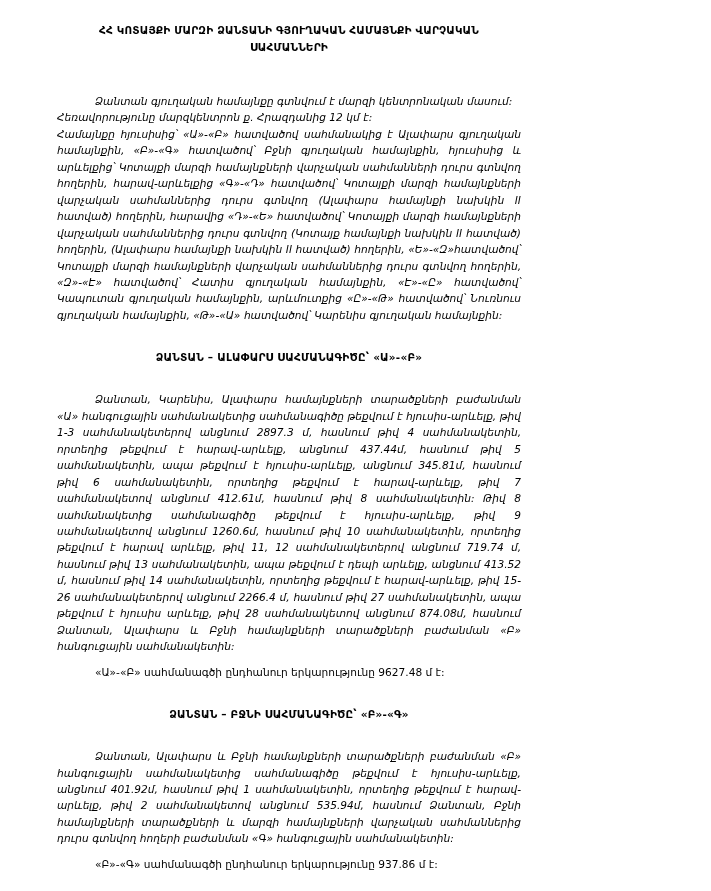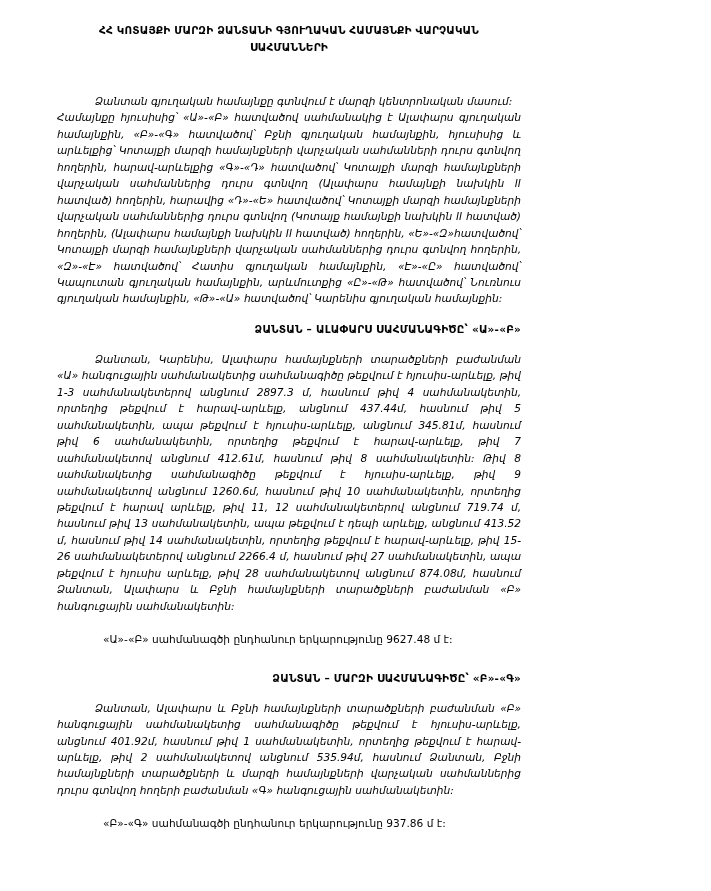--- a/index.html
+++ b/index.html
@@ -37,64 +37,65 @@
     margin: 0;
     font-size: 10.6px;
     line-height: 16.45px;
     text-align: justify;
     text-justify: inter-word;
     word-spacing: 0.1px;
     font-style: italic;
   }
   p.body.indent { text-indent: 38px; }
   .section-head {
-    text-align: right;
+    text-align: center;
     font-size: 10.5px;
     font-weight: bold;
     line-height: 16px;
     letter-spacing: 0.2px;
-    margin: 0;
+    margin: 12px;
   }
   .total-line {
-    margin: 8px;
+    margin: 0;
     font-size: 10.6px;
     line-height: 16.45px;
     text-indent: 38px;
     text-align: left;
   }
 </style>
 </head>
 <body>
 
 <div class="page">
 
   <div class="doc-title">
     <div>ՀՀ ԿՈՏԱՅՔԻ ՄԱՐԶԻ ՁԱՆՏԱՆԻ ԳՅՈՒՂԱԿԱՆ ՀԱՄԱՅՆՔԻ ՎԱՐՉԱԿԱՆ ՍԱՀՄԱՆՆԵՐԻ</div>
   </div>
 
   <div class="spacer-lg"></div>
 
   <p class="body indent">Ձանտան գյուղական համայնքը գտնվում  է մարզի կենտրոնական մասում:</p>
+  <p class="body">Հեռավորությունը մարզկենտրոն ք. Հրազդանից 12 կմ է:</p>
   <p class="body">Համայնքը հյուսիսից՝ «Ա»-«Բ» հատվածով սահմանակից է Ալափարս գյուղական համայնքին, «Բ»-«Գ» հատվածով՝ Բջնի գյուղական համայնքին, հյուսիսից և արևելքից՝ Կոտայքի մարզի համայնքների վարչական սահմանների դուրս գտնվող հողերին, հարավ-արևելքից «Գ»-«Դ» հատվածով՝ Կոտայքի մարզի համայնքների վարչական սահմաններից դուրս գտնվող (Ալափարս համայնքի նախկին II հատված) հողերին, հարավից «Դ»-«Ե» հատվածով՝ Կոտայքի մարզի համայնքների վարչական սահմաններից դուրս գտնվող (Կոտայք համայնքի նախկին II հատված) հողերին, (Ալափարս համայնքի նախկին II հատված) հողերին, «Ե»-«Զ»հատվածով՝ Կոտայքի մարզի համայնքների վարչական սահմաններից դուրս գտնվող  հողերին, «Զ»-«Է» հատվածով՝ Հատիս գյուղական համայնքին, «Է»-«Ը» հատվածով՝ Կապուտան գյուղական համայնքին, արևմուտքից «Ը»-«Թ» հատվածով՝ Նուռնուս գյուղական համայնքին, «Թ»-«Ա» հատվածով՝ Կարենիս գյուղական համայնքին:</p>
 
   <div class="spacer-md"></div>
 
   <div class="section-head">ՁԱՆՏԱՆ – ԱԼԱՓԱՐՍ ՍԱՀՄԱՆԱԳԻԾԸ՝ «Ա»-«Բ»</div>
 
   <div class="spacer-md"></div>
 
   <p class="body indent">Ձանտան, Կարենիս, Ալափարս համայնքների տարածքների բաժանման «Ա» հանգուցային սահմանակետից սահմանագիծը թեքվում է հյուսիս-արևելք, թիվ 1-3 սահմանակետերով անցնում  2897.3 մ, հասնում թիվ 4 սահմանակետին, որտեղից թեքվում է հարավ-արևելք, անցնում 437.44մ, հասնում թիվ 5 սահմանակետին, ապա թեքվում է հյուսիս-արևելք, անցնում 345.81մ, հասնում թիվ 6 սահմանակետին, որտեղից թեքվում է հարավ-արևելք, թիվ 7 սահմանակետով անցնում 412.61մ, հասնում թիվ 8 սահմանակետին: Թիվ 8 սահմանակետից սահմանագիծը թեքվում է հյուսիս-արևելք, թիվ 9 սահմանակետով անցնում 1260.6մ, հասնում թիվ 10 սահմանակետին, որտեղից թեքվում է հարավ արևելք, թիվ 11, 12 սահմանակետերով անցնում 719.74 մ, հասնում թիվ 13 սահմանակետին, ապա թեքվում է դեպի արևելք, անցնում 413.52 մ, հասնում թիվ 14 սահմանակետին, որտեղից թեքվում է հարավ-արևելք, թիվ 15-26 սահմանակետերով անցնում 2266.4 մ, հասնում թիվ 27 սահմանակետին, ապա թեքվում է հյուսիս արևելք, թիվ 28 սահմանակետով անցնում 874.08մ,  հասնում Ձանտան, Ալափարս և Բջնի համայնքների տարածքների բաժանման «Բ» հանգուցային սահմանակետին:</p>
 
   <div class="spacer-sm"></div>
 
   <p class="total-line">«Ա»-«Բ» սահմանագծի  ընդհանուր երկարությունը 9627.48 մ է:</p>
 
   <div class="spacer-md"></div>
 
-  <div class="section-head">ՁԱՆՏԱՆ – ՄԱՐԶԻ ՍԱՀՄԱՆԱԳԻԾԸ՝ «Բ»-«Գ»</div>
+  <div class="section-head">ՁԱՆՏԱՆ – ԲՋՆԻ ՍԱՀՄԱՆԱԳԻԾԸ՝ «Բ»-«Գ»</div>
 
   <div class="spacer-md"></div>
 
   <p class="body indent">Ձանտան, Ալափարս և Բջնի համայնքների տարածքների բաժանման «Բ» հանգուցային սահմանակետից սահմանագիծը թեքվում է հյուսիս-արևելք, անցնում 401.92մ, հասնում թիվ 1 սահմանակետին, որտեղից թեքվում է հարավ-արևելք, թիվ 2 սահմանակետով անցնում 535.94մ, հասնում Ձանտան, Բջնի համայնքների տարածքների և մարզի համայնքների վարչական սահմաններից դուրս գտնվող հողերի բաժանման «Գ» հանգուցային սահմանակետին:</p>
 
   <div class="spacer-sm"></div>
 
   <p class="total-line">«Բ»-«Գ» սահմանագծի ընդհանուր երկարությունը 937.86 մ է:</p>
 
 </div>

